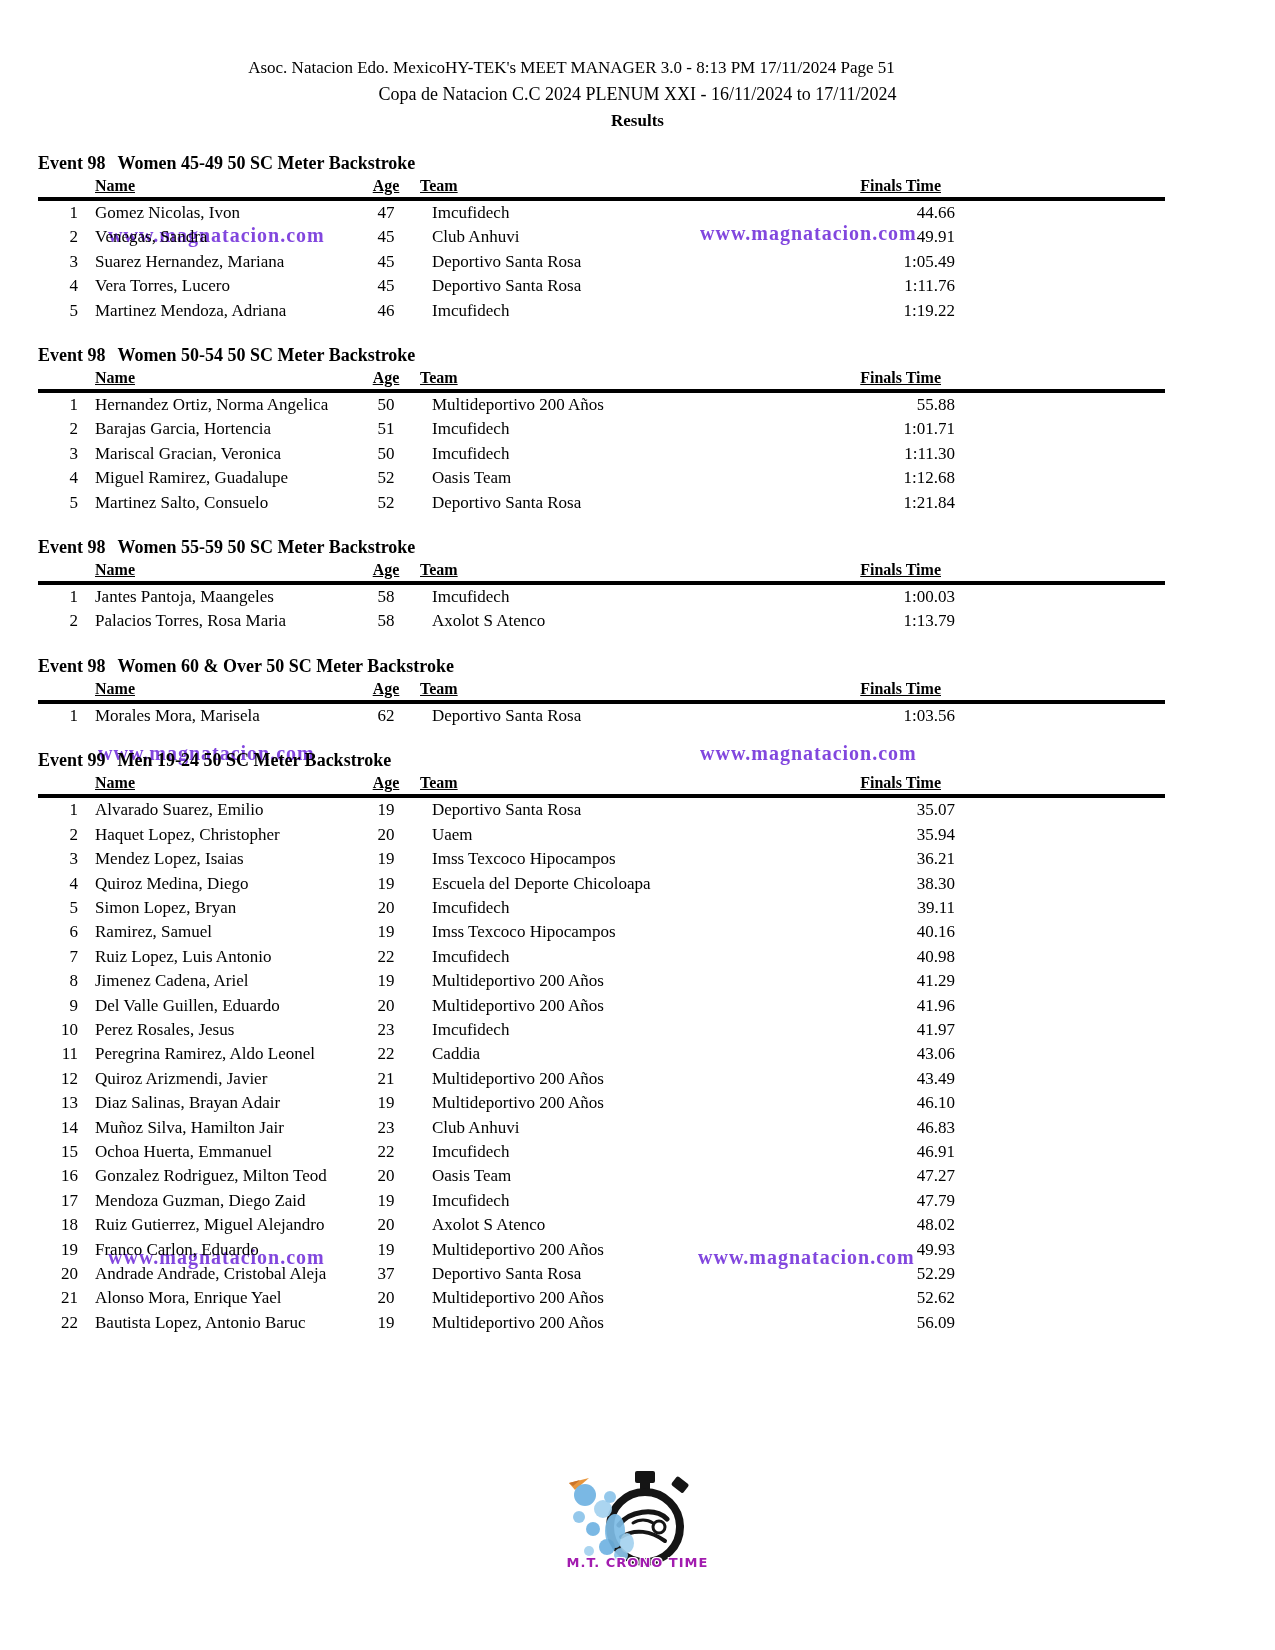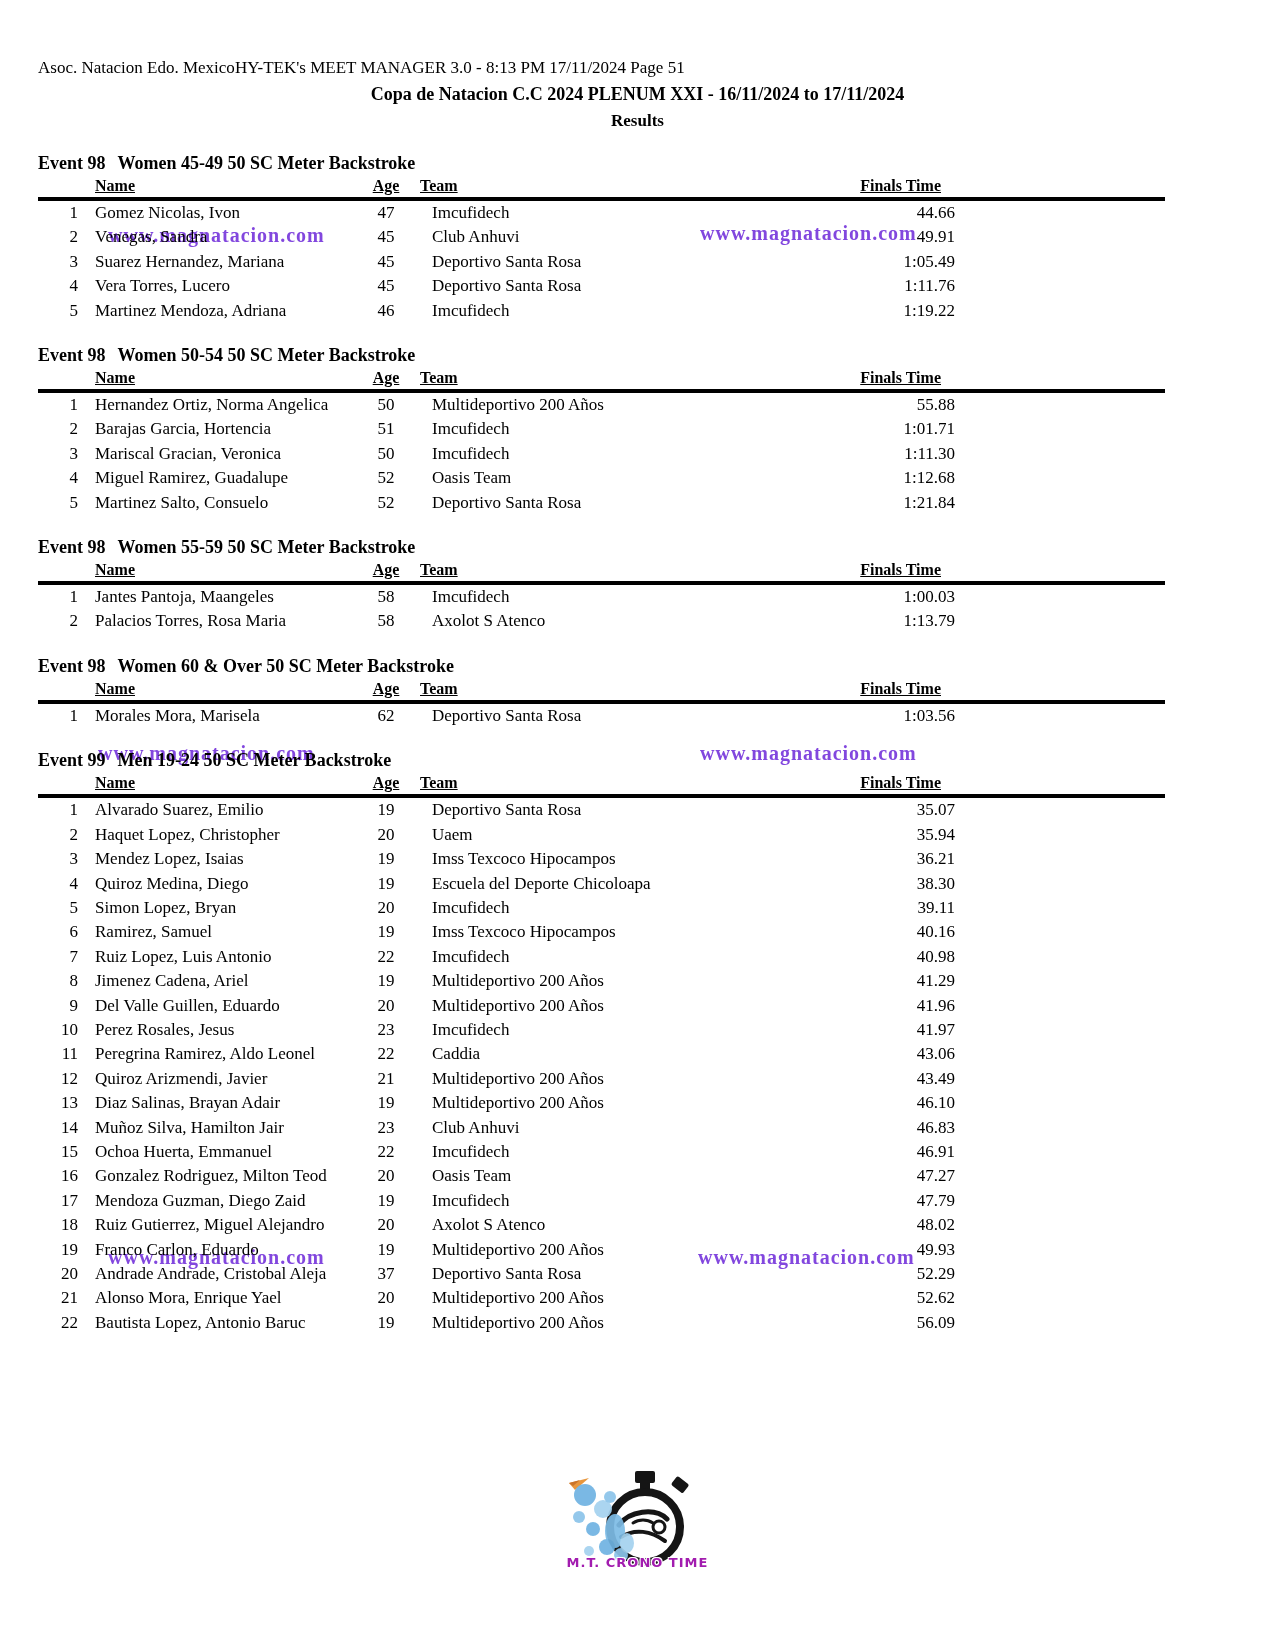--- a/index.html
+++ b/index.html
@@ -7,25 +7,25 @@
     position:relative;
     width:1275px;height:1650px;
     background:#fff;
     font-family:"Liberation Serif", serif;
     color:#000;
     overflow:hidden;
   }
   
   .meta-row{
     padding:58px 170px 0 38px;
-    display:flex;justify-content:flex-start;
+    display:flex;justify-content:center;
     font-size:17px;line-height:20px;
   }
   .doc-title{
-    text-align:center;font-weight:bold;font-size:18px;line-height:22px;margin-top:5px;
+    text-align:center;font-weight:normal;font-size:18px;line-height:22px;margin-top:5px;
   }
   .doc-subtitle{
     text-align:center;font-weight:bold;font-size:17px;line-height:20px;margin-top:6px;
   }
   
   .events{margin-top:17px;padding-left:38px;position:relative;z-index:1;}
   .event{margin:0;}
   .event + .event{margin-top:0;}
   .event-title{
     font-weight:bold;font-size:18px;line-height:24px;margin-top:20px;

